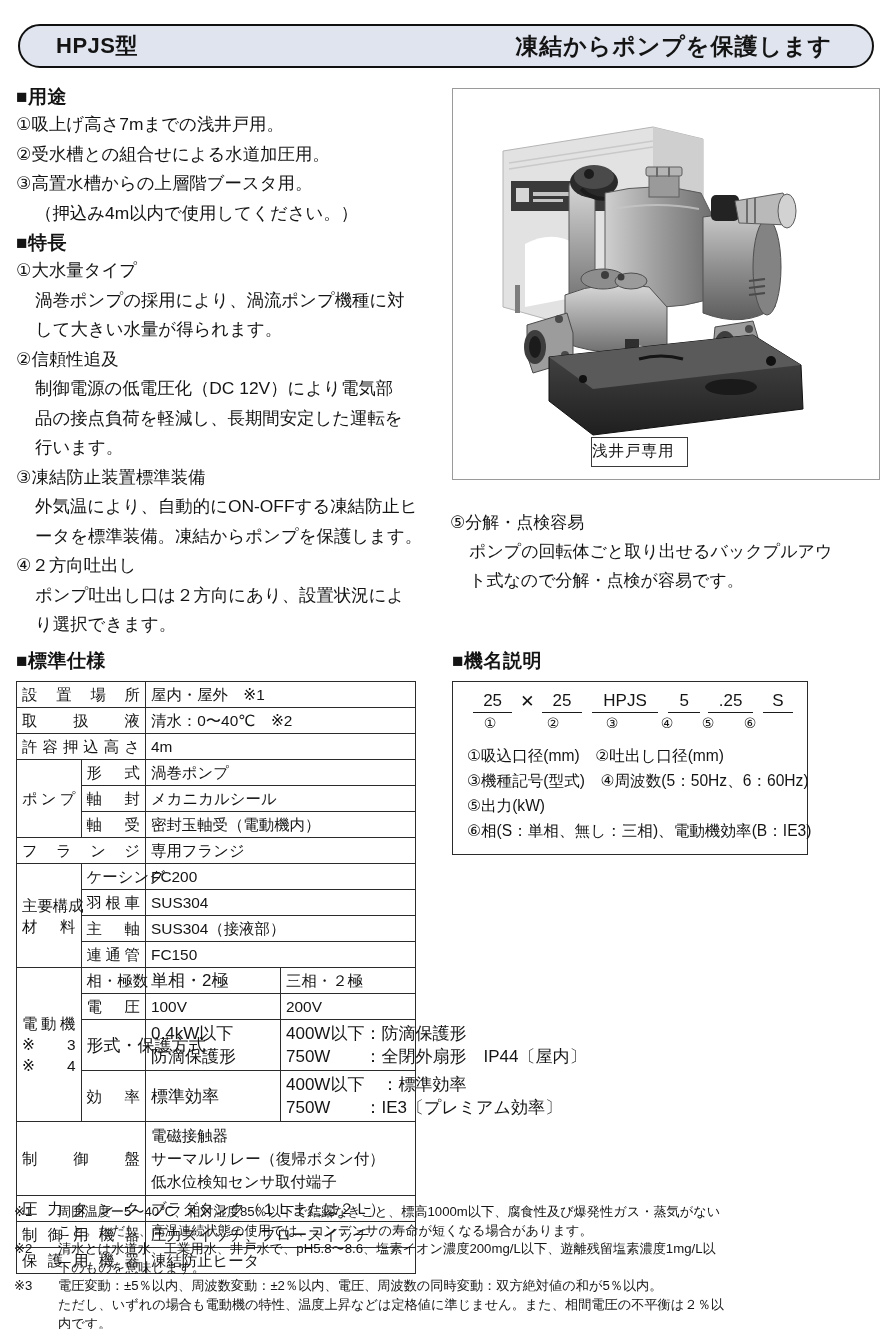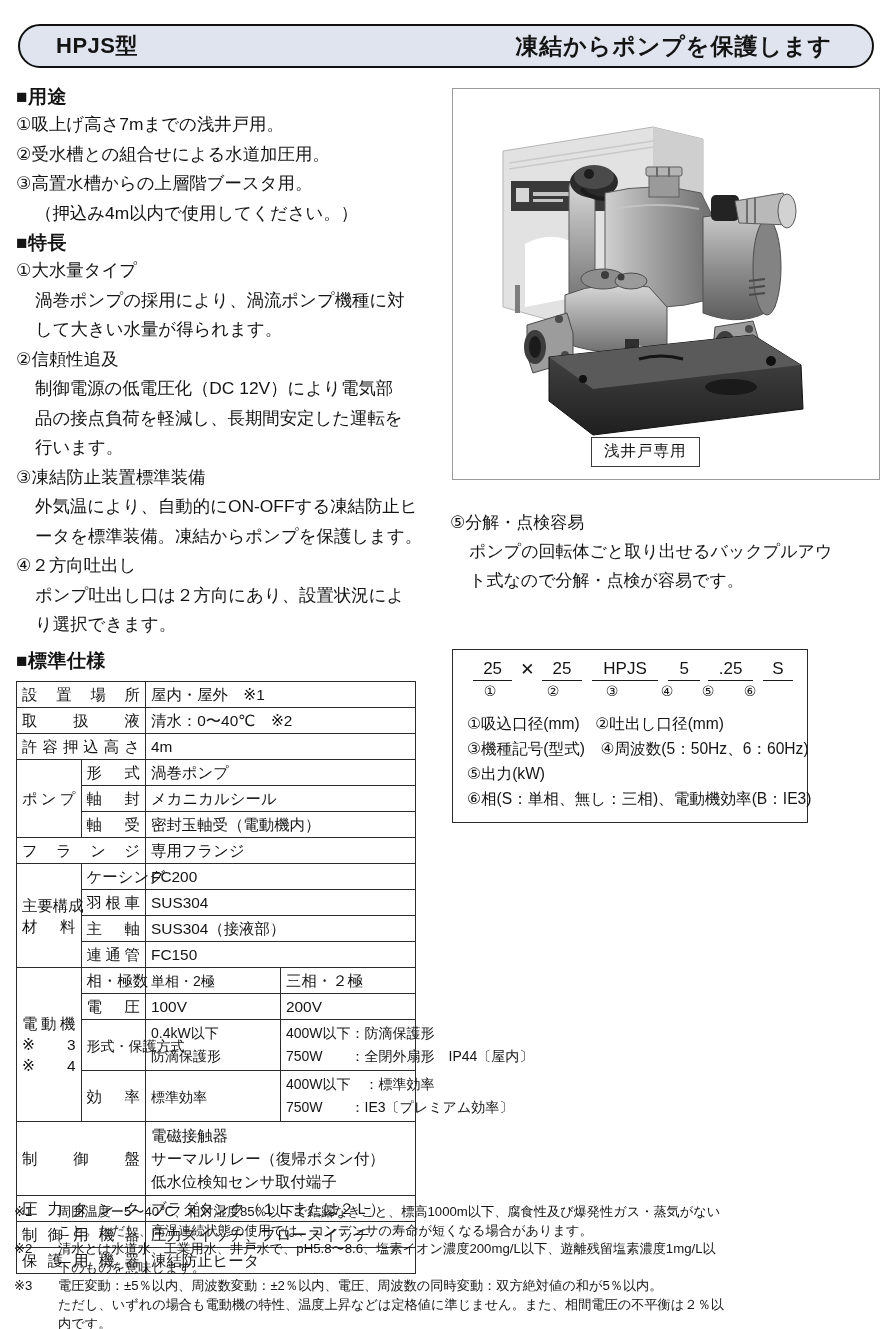--- a/index.html
+++ b/index.html
@@ -82,21 +82,21 @@
   .photo-inner {
     position: absolute;
     inset: 0;
     overflow: hidden;
   }
   .cap-box {
     position: absolute;
     left: 138px;
     bottom: 12px;
     border: 1px solid #3a3a3a;
-    padding: 3px 12px 4px 12px;
+    padding: 3px 12px 4px 0;
     font-size: 15.5px;
     background: #fff;
     letter-spacing: 1px;
   }
 
   
   .rightcol {
     position: absolute;
     left: 450px;
     top: 508px;
@@ -140,29 +140,29 @@
   td.grp {
     width: 52px;
     text-align: justify;
     text-align-last: justify;
     padding: 2px 5px;
     white-space: nowrap;
     vertical-align: middle;
   }
   td.val { padding-left: 8px; }
   .stacklist div { line-height: 23px; white-space: nowrap; }
-  .tiny { font-size: 14px; line-height: 20px; white-space: nowrap; }
+  .tiny { font-size: 17px; line-height: 20px; white-space: nowrap; }
   .grp-motor { text-align: left; text-align-last: left; line-height: 24px; }
   .grp-motor .m2 { display:block; text-align: right; }
 
   
   .name-box {
     position: absolute;
     left: 452px;
-    top: 649px;
+    top: 681px;
     width: 356px;
     border: 1px solid #2b2b2b;
     box-sizing: border-box;
     padding: 9px 14px 11px 14px;
     background: #fff;
   }
   .code-row {
     display: flex;
     align-items: flex-end;
     font-size: 17px;

